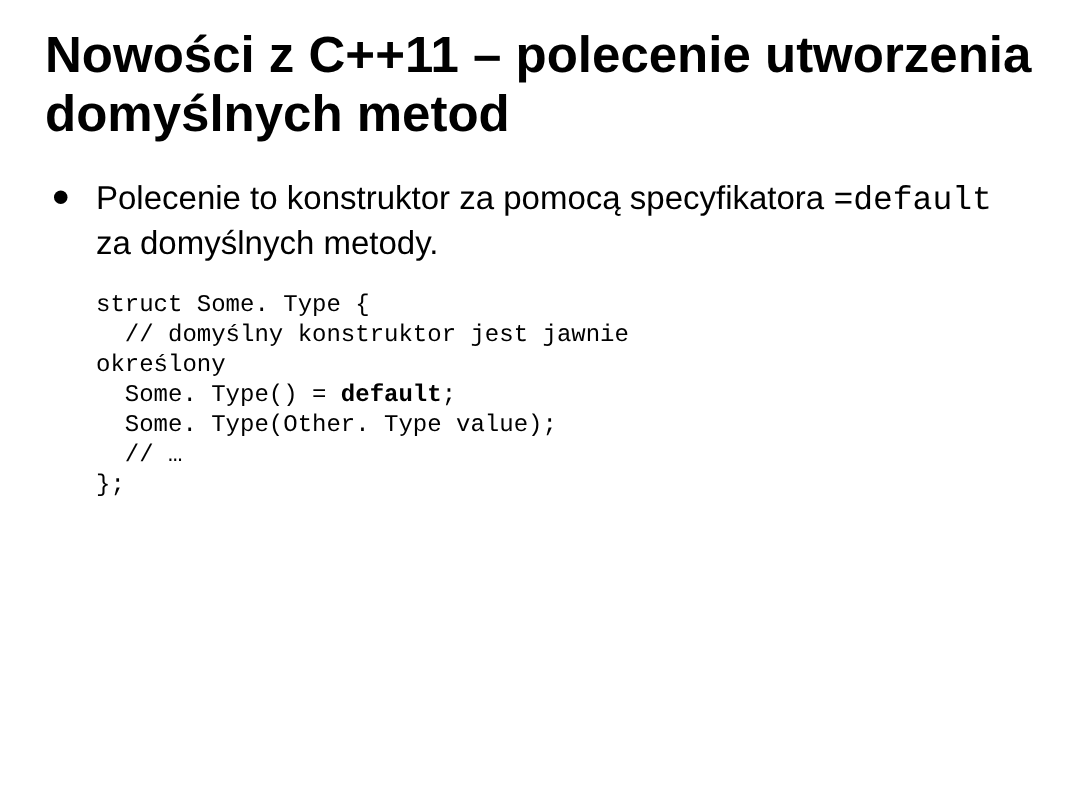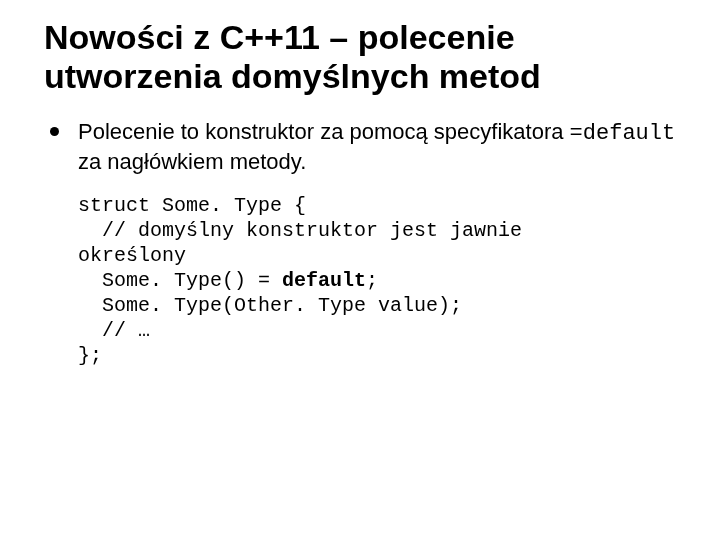--- a/index.html
+++ b/index.html
@@ -8,21 +8,21 @@
     width: 720px;
     height: 540px;
     background: #fff;
     font-family: Arial, Helvetica, sans-serif;
     color: #000;
   }
   .slide {
     box-sizing: border-box;
     width: 720px;
     height: 540px;
-    padding: 10px 30px 20px 44px;
+    padding: 10px 30px 20px 30px;
   }
   .title {
     font-size: 34px;
     font-weight: bold;
     line-height: 1.15;
     margin: 8px 0 22px 0;
     color: #000;
   }
   .bullets {
     margin: 0 0 18px 0;
@@ -45,39 +45,39 @@
     height: 9px;
     background: #000;
     border-radius: 50%;
   }
   .mono {
     font-family: "Courier New", Courier, monospace;
     text-align: center;
   }
   .codeblock {
     font-family: "Courier New", Courier, monospace;
-    font-size: 20px;
+    font-size: 16px;
     line-height: 1.25;
     white-space: pre;
     margin-left: 34px;
   }
   .codeblock .kw {
     font-weight: bold;
   }
 </style>
 </head>
 <body>
 
 <div class="slide">
 
   <div class="title">Nowości z C++11 – polecenie utworzenia domyślnych metod</div>
 
   <ul class="bullets">
     <li>
-      <span>Polecenie to konstruktor za pomocą specyfikatora </span><span class="mono">=default</span><span> za nagłówkiem metody.</span>
+      <span>Polecenie to konstruktor za pomocą specyfikatora </span><span class="mono">=default</span><span> za domyślnych metody.</span>
     </li>
   </ul>
 
   <div class="codeblock"><span>struct Some. Type {</span>
 <span>  // domyślny konstruktor jest jawnie</span>
 <span>określony</span>
 <span>  Some. Type() = </span><span class="kw">default</span><span>;</span>
 <span>  Some. Type(Other. Type value);</span>
 <span>  // …</span>
 <span>};</span></div>

